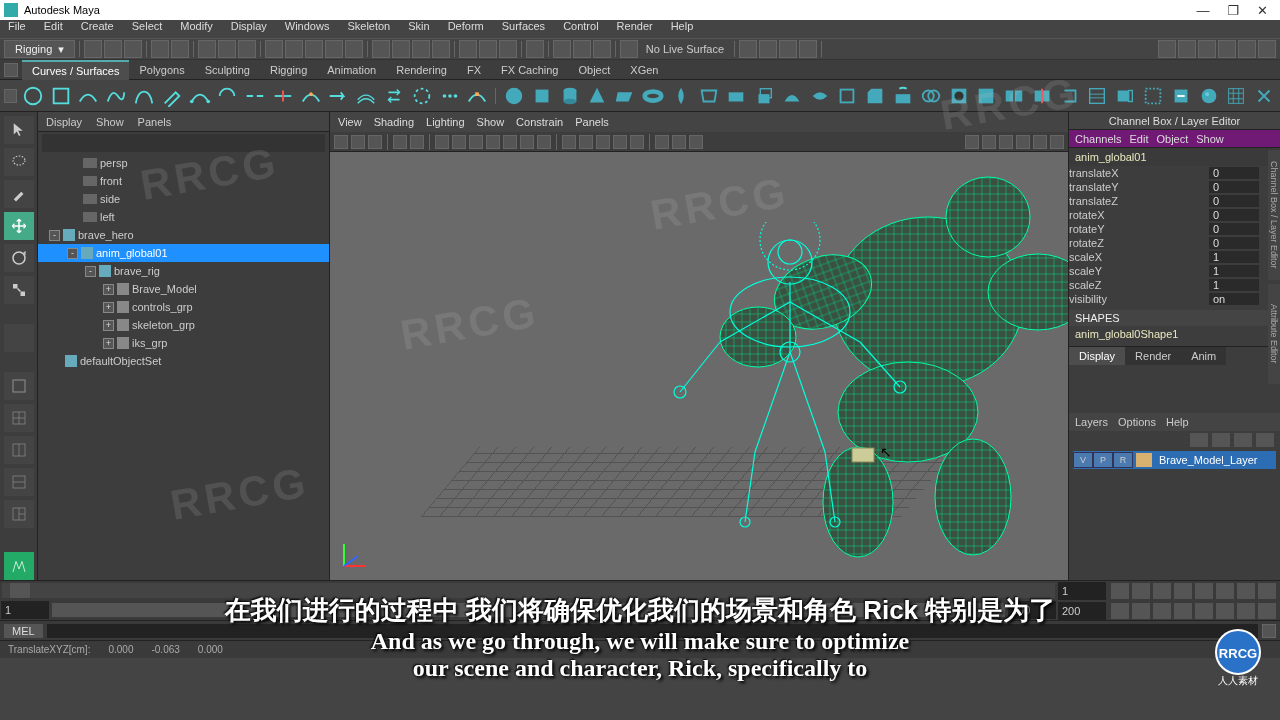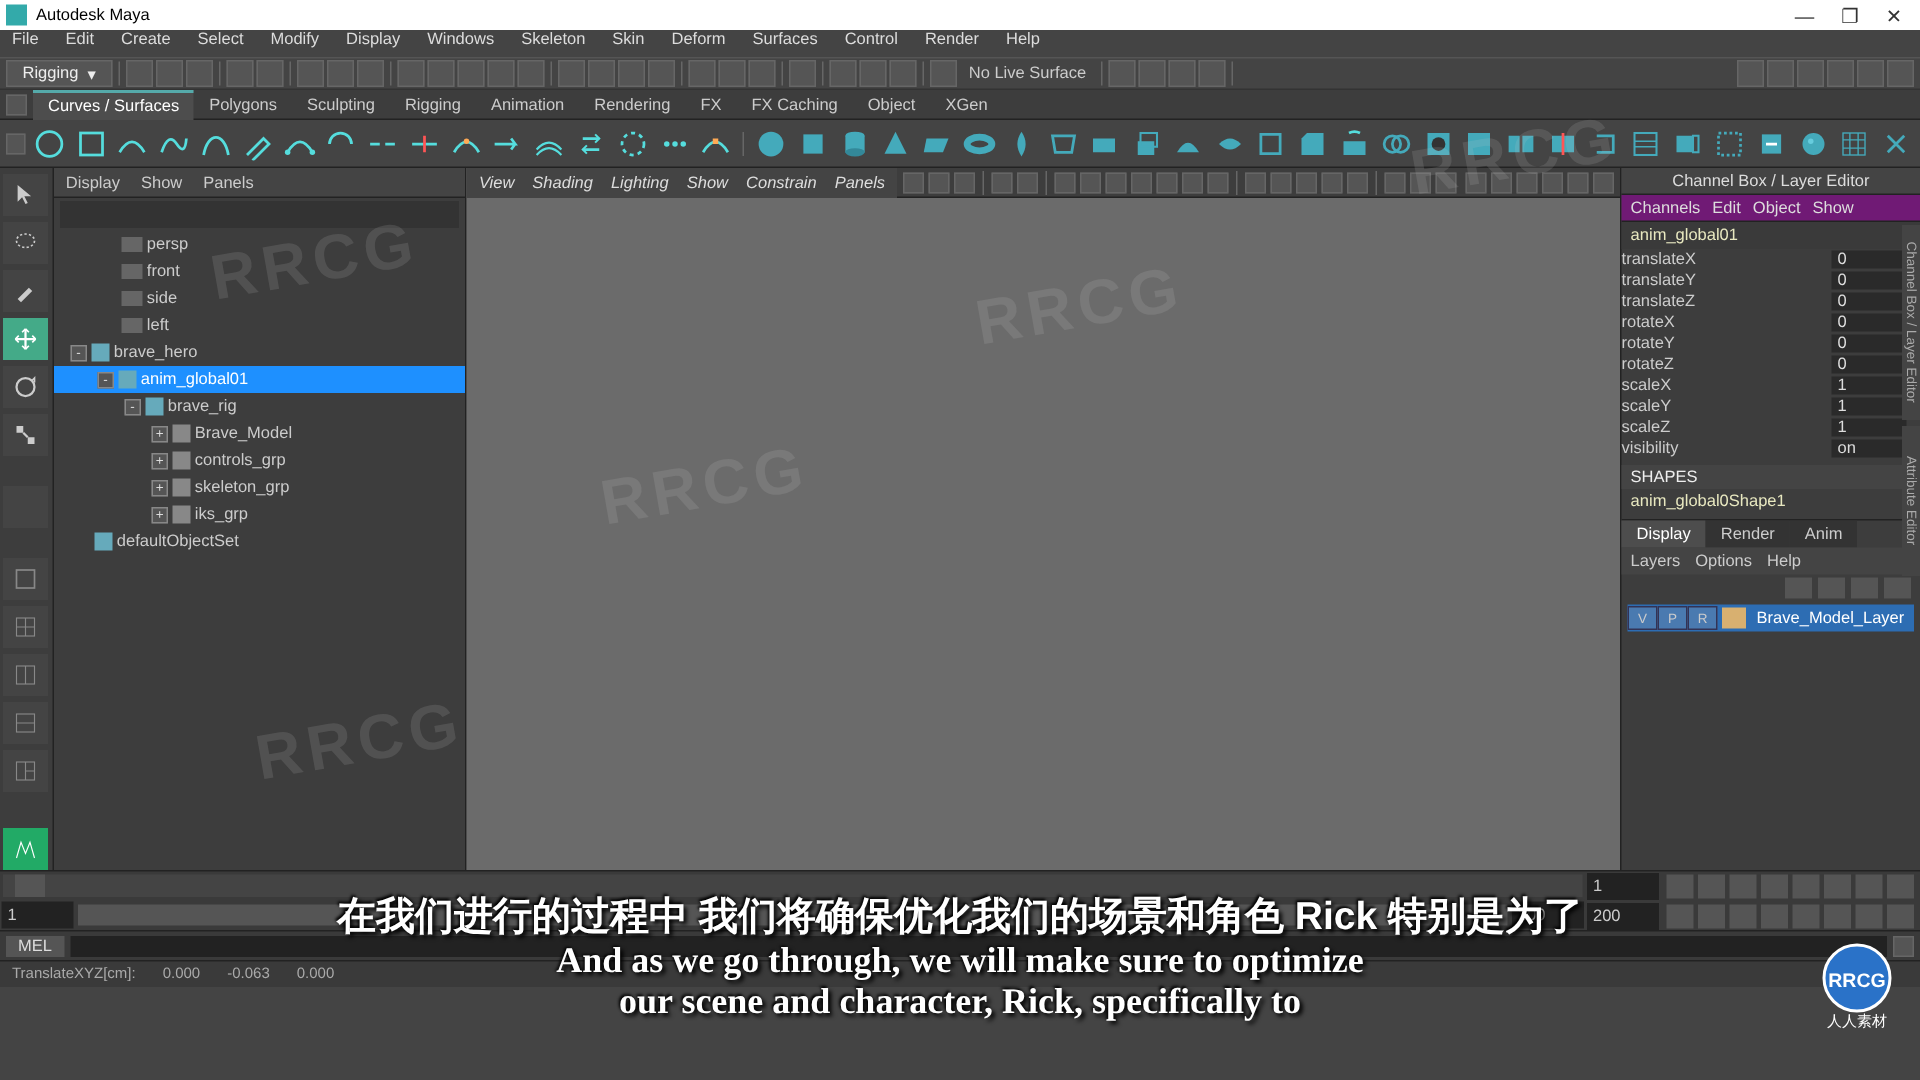--- a/index.html
+++ b/index.html
@@ -39,21 +39,21 @@
 .outliner .search { height: 18px; background: #333; margin: 2px 4px; }
 .tree { flex: 1; overflow: hidden; font-size: 11px; }
 .tree .row { display: flex; align-items: center; height: 18px; padding-left: 4px; gap: 3px; white-space: nowrap; }
 .tree .row.sel { background: #1e90ff; color: #fff; }
 .tree .row .ind { display: inline-block; }
 .exp { width: 11px; height: 11px; border: 1px solid #888; background: #555; display: inline-flex; align-items: center; justify-content: center; font-size: 9px; color: #ddd; }
 .camicon { width: 14px; height: 10px; background: #666; }
 .nodeicon { width: 12px; height: 12px; background: #6ab; }
 .cubeicon { width: 12px; height: 12px; background: #888; }
 
-.viewport { flex: 1; background: #6b6b6b; display: flex; position: relative; font-style: italic; }
+.viewport { flex: 1; background: #6b6b6b; display: flex; flex-direction: column; position: relative; }
 .viewport .hdr { height: 20px; background: #444; display: flex; align-items: center; gap: 12px; padding: 0 8px; color: #ddd; }
 .vicons { height: 20px; background: #3d3d3d; display: flex; align-items: center; gap: 3px; padding: 0 4px; border-bottom: 1px solid #222; }
 .view3d { flex: 1; position: relative; background: #6a6a6a; overflow: hidden; }
 .grid { position: absolute; left: 120px; top: 260px; width: 480px; height: 140px; transform: skewX(-40deg) scaleY(0.5); }
 .grid::before { content: ""; position: absolute; inset: 0; background-image: repeating-linear-gradient(0deg,#444 0,#444 1px,transparent 1px,transparent 18px), repeating-linear-gradient(90deg,#444 0,#444 1px,transparent 1px,transparent 18px); opacity: 0.6; }
 .charmesh { position: absolute; right: -30px; top: 10px; width: 420px; height: 410px; }
 .charmesh svg { width: 100%; height: 100%; }
 .wire { position: absolute; left: 310px; top: 70px; width: 300px; height: 330px; }
 .wire svg { width: 100%; height: 100%; }
 .axis { position: absolute; left: 6px; bottom: 6px; width: 40px; height: 40px; }
@@ -67,21 +67,21 @@
 .attrs { }
 .attrrow { display: flex; height: 14px; align-items: center; }
 .attrrow .lbl { width: 140px; text-align: left; padding-right: 0; color: #ccc; }
 .attrrow .val { width: 50px; background: #2a2a2a; color: #ddd; padding-left: 4px; }
 .shapehdr { background: #444; color: #eee; padding: 2px 6px; margin-top: 4px; }
 .shapename { padding: 2px 6px; color: #e8e8c0; }
 
 .layertabs { display: flex; background: #3d3d3d; border-top: 1px solid #222; margin-top: 4px; }
 .layertabs .lt { padding: 3px 10px; color: #ccc; background: #333; }
 .layertabs .lt.active { background: #4d4d4d; color: #fff; }
-.layermenu { display: flex; gap: 10px; padding: 3px 6px; background: #444; }
+.layermenu { display: flex; gap: 10px; padding: 3px 6px; background: #444; margin-top: 48px; }
 .layerbtns { display: flex; justify-content: flex-end; gap: 4px; padding: 2px 6px; }
 .layerbtns .lb { width: 18px; height: 14px; background: #555; }
 .layerrow { display: flex; align-items: center; height: 18px; background: #2d6db3; margin: 2px 4px; }
 .layerrow .cell { width: 20px; height: 16px; background: #4a7ab0; border: 1px solid #335; display: flex; align-items: center; justify-content: center; font-size: 9px; }
 .layerrow .swatch { width: 16px; height: 14px; background: #d8b070; margin: 0 3px; }
 .layerrow .name { padding-left: 4px; color: #fff; }
 
 .sidetab { position: absolute; right: 0; top: 156px; width: 12px; height: 200px; background: #444; writing-mode: vertical-rl; font-size: 9px; color: #aaa; display: flex; align-items: center; justify-content: center; }
 
 .timeline { height: 40px; background: #3a3a3a; border-top: 1px solid #222; display: flex; }

